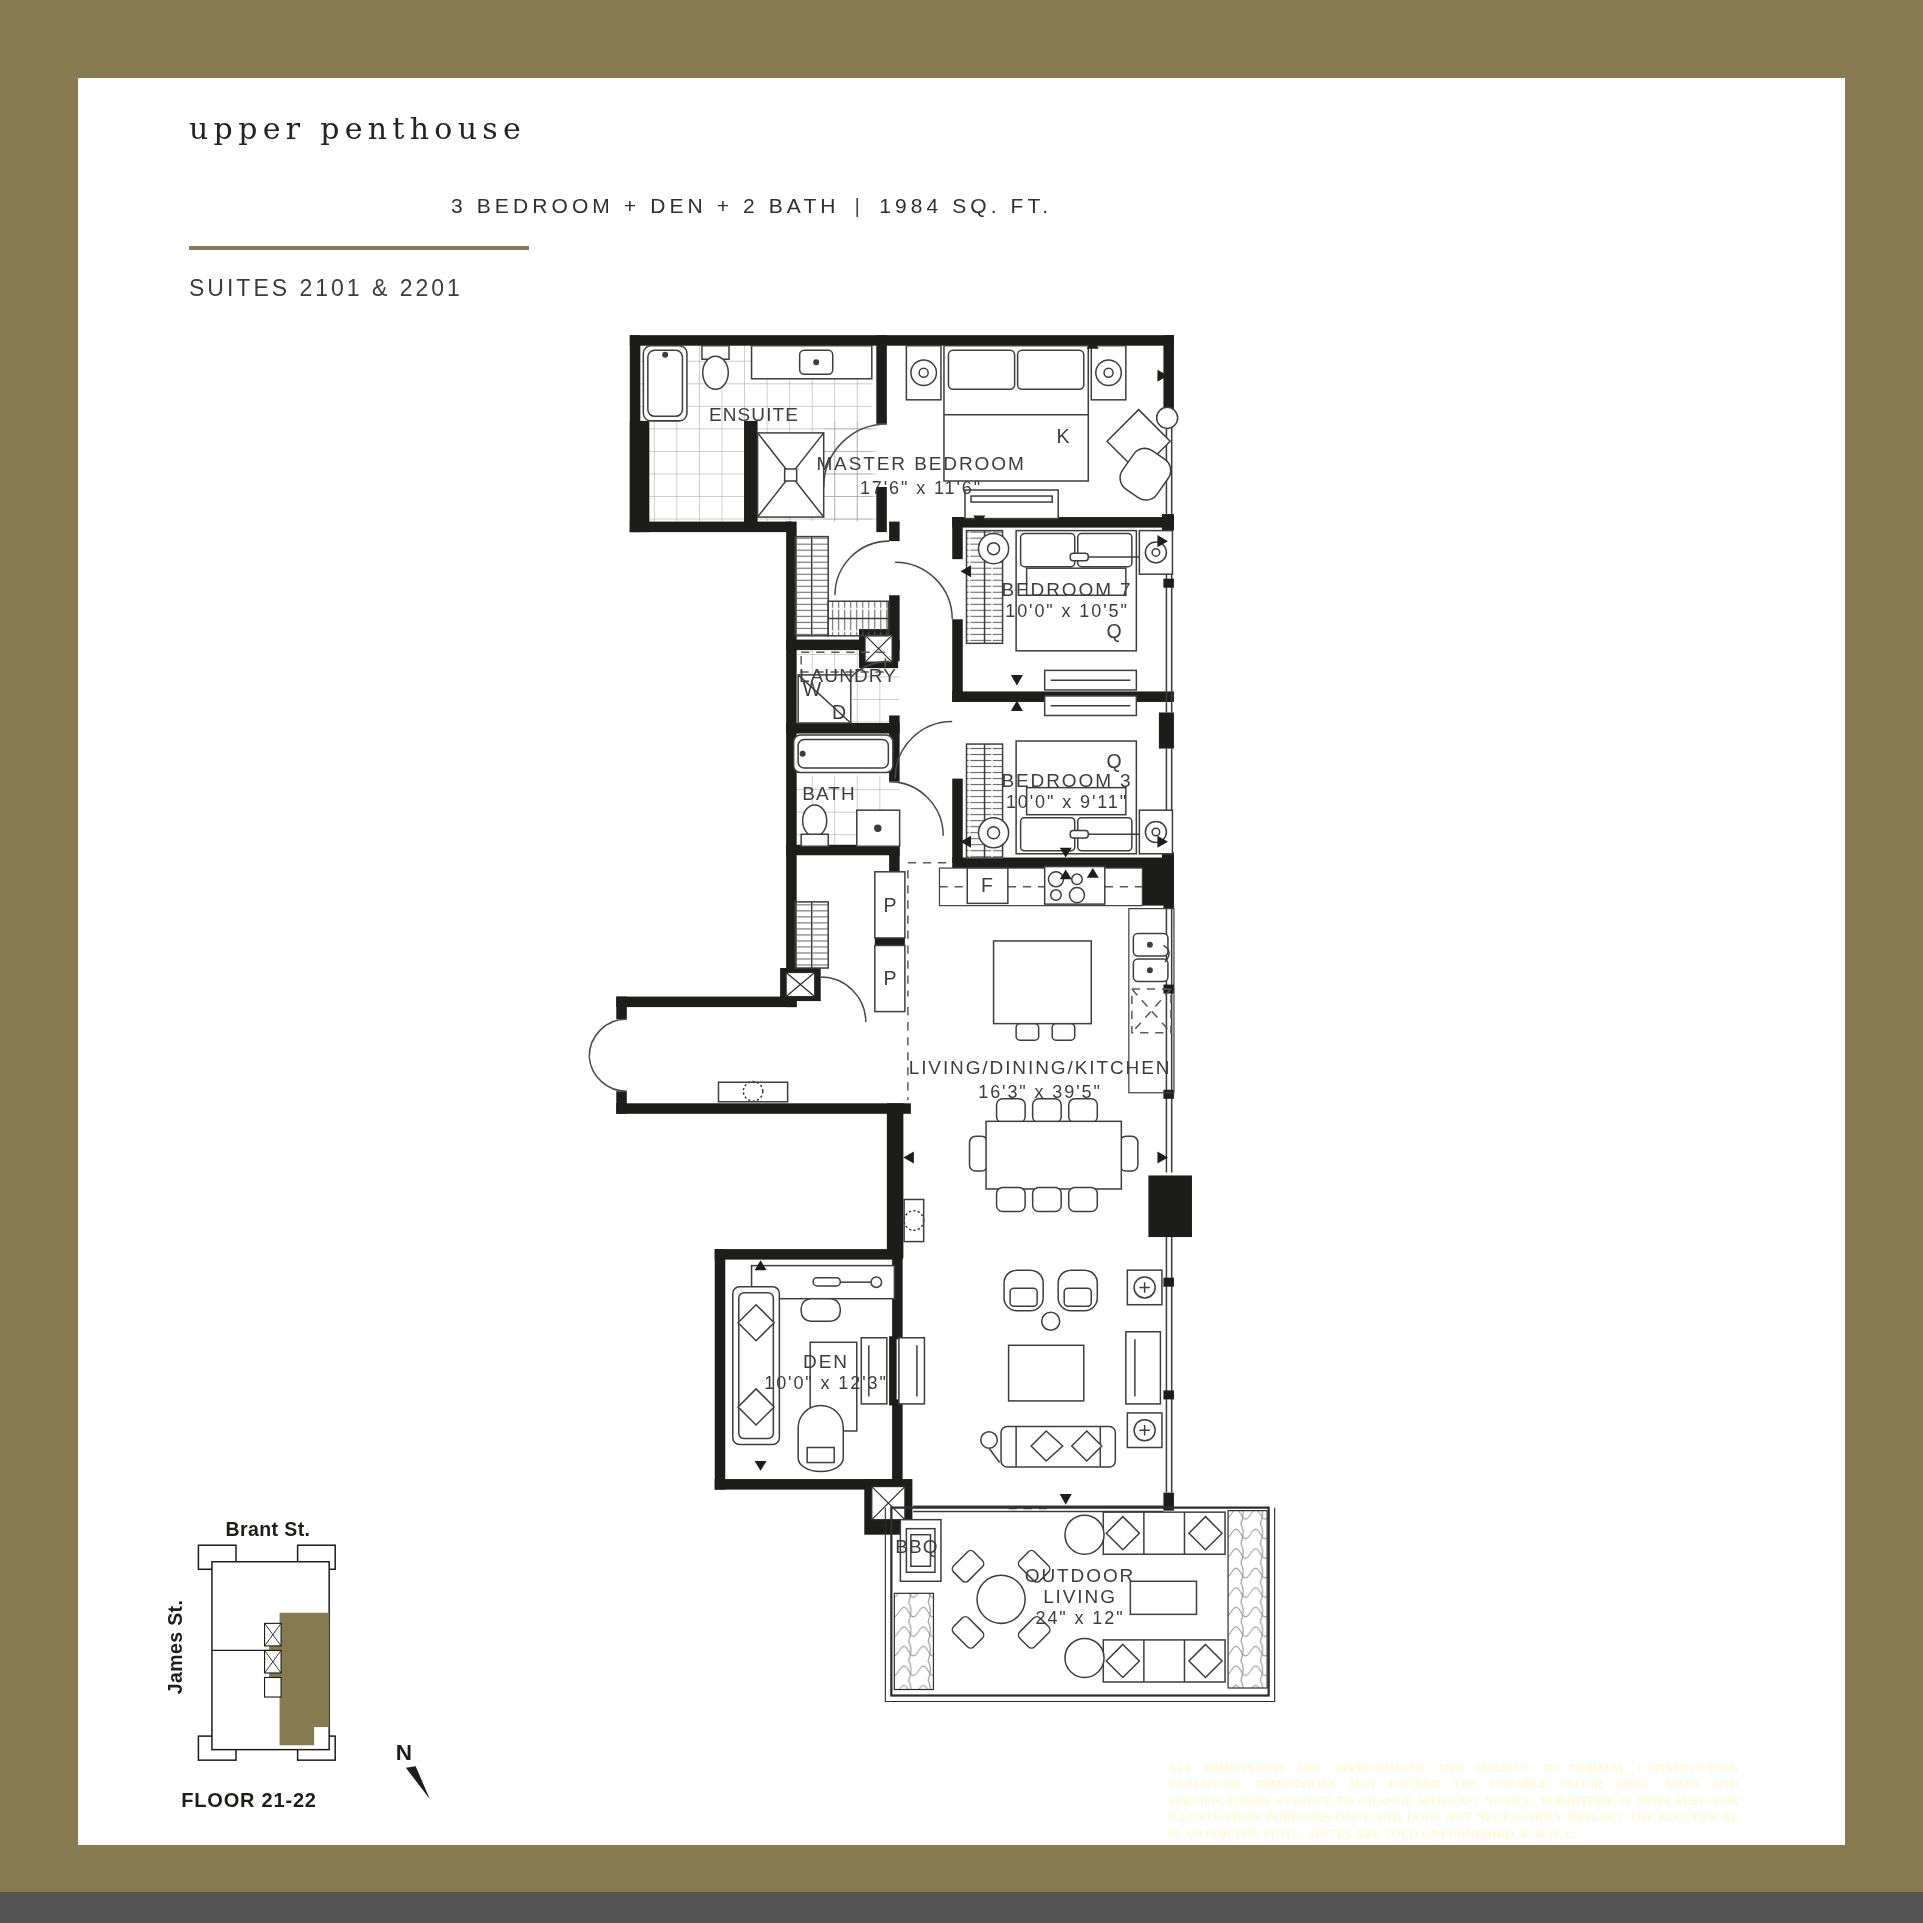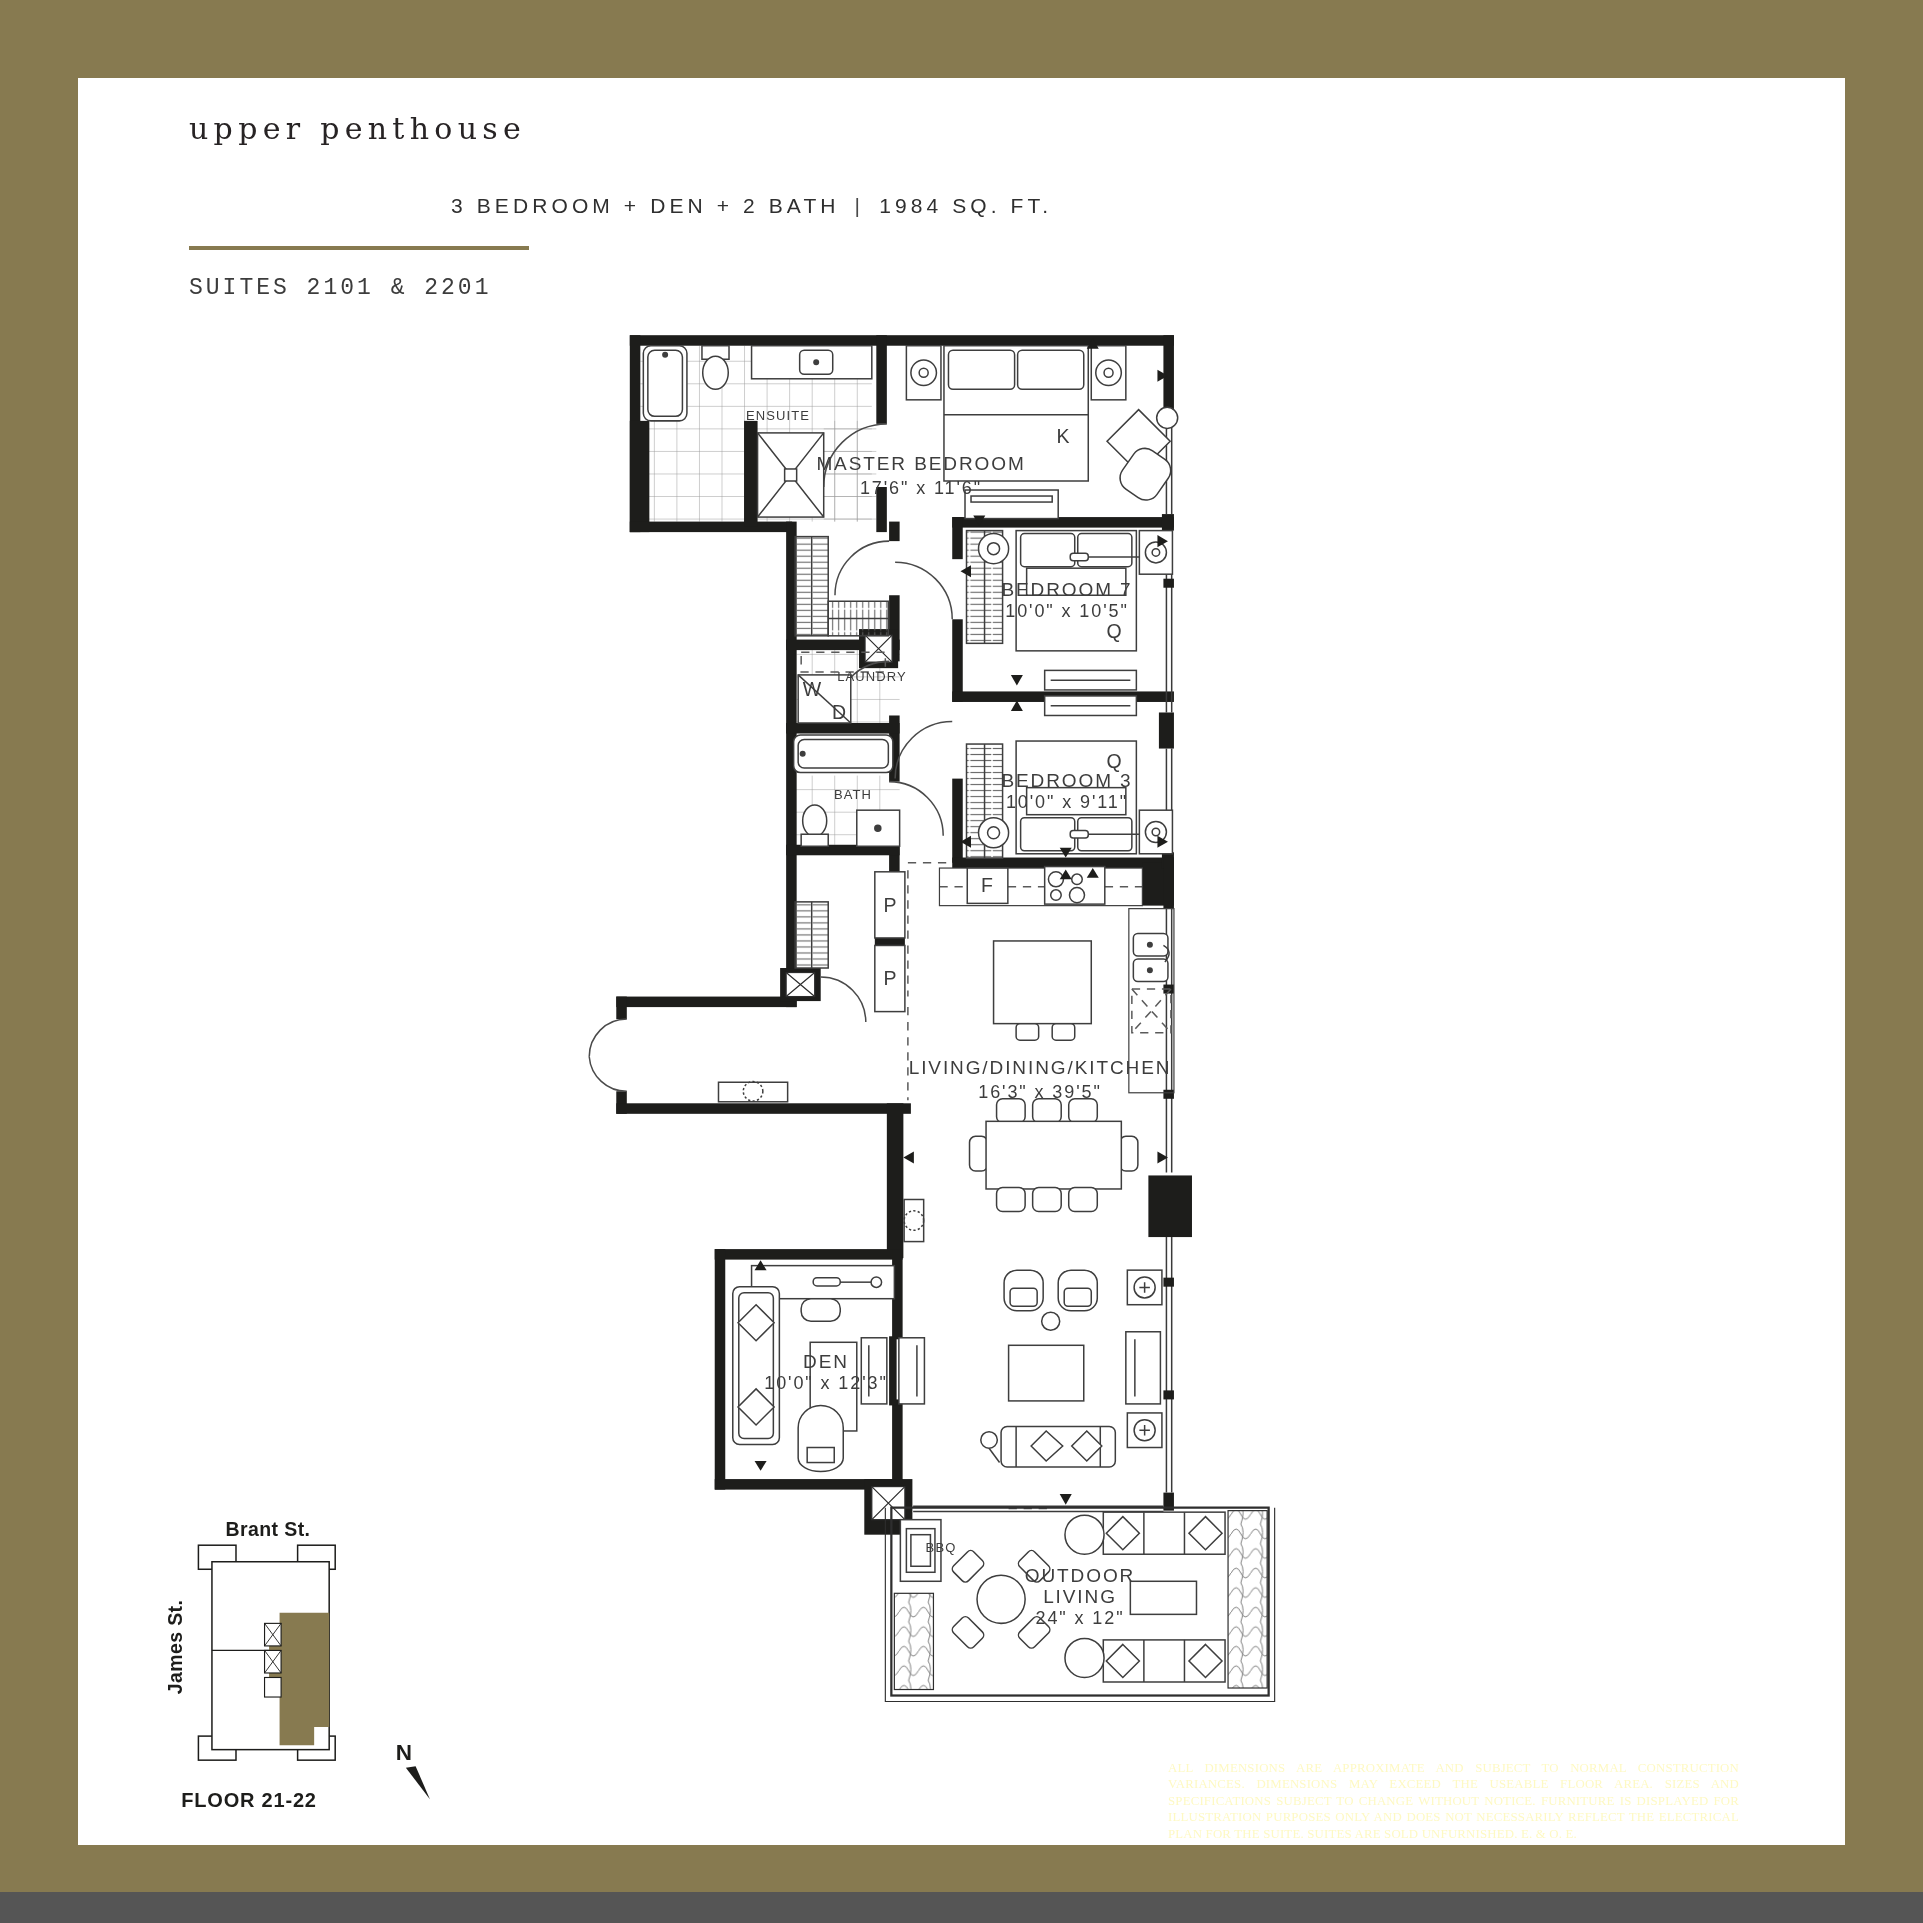--- a/index.html
+++ b/index.html
@@ -10,28 +10,28 @@
 
   
   .eyebrow{position:absolute;left:189px;top:111px;font-family:"DejaVu Serif","Liberation Serif",serif;
            font-size:30px;letter-spacing:5.3px;color:#272324;}
   .title{position:absolute;left:186px;top:144px;font-family:"DejaVu Serif","Liberation Serif",serif;
          font-weight:bold;font-size:78px;color:#231F20;letter-spacing:0.8px;line-height:1;}
   .specrow{position:absolute;left:451px;top:194px;display:flex;align-items:center;
            font-size:21px;letter-spacing:4.1px;color:#2F2F2F;}
   .specrow .sep{margin:0 15px;color:#4a4a4a;font-weight:300;}
   .rule{position:absolute;left:189px;top:246px;width:340px;height:3.8px;background:#877A50;}
-  .suites{position:absolute;left:189px;top:275px;font-size:23px;letter-spacing:3px;color:#3C3C3C;font-family:Liberation Mono, monospace;}
+  .suites{position:absolute;left:189px;top:275px;font-size:23px;letter-spacing:3px;color:#3C3C3C;}
 
   
   .lbl{position:absolute;transform:translate(-50%,-50%);font-size:18px;letter-spacing:1.9px;
        color:#3D3D3D;white-space:nowrap;}
   .lbl.big{font-size:19px;}
   .lbl.letter{font-size:19.5px;letter-spacing:0;}
-  .lbl.sm{font-size:13px;letter-spacing:1.1px;margin-left:24px;}
+  .lbl.sm{font-size:19px;letter-spacing:1.1px;}
 
   
   .kp{position:absolute;transform:translate(-50%,-50%);font-weight:bold;color:#1D1D1B;
       font-size:19.5px;letter-spacing:0.4px;white-space:nowrap;}
   .kp.vertical{transform:translate(-50%,-50%) rotate(-90deg);}
   .kp.floor{font-size:20px;letter-spacing:0.8px;}
   .kp.north{font-size:22.5px;}
 
   .disclaimer{position:absolute;left:1168px;top:1760px;width:571px;
               font-family:"Liberation Serif",serif;font-size:12.8px;line-height:1.28;

